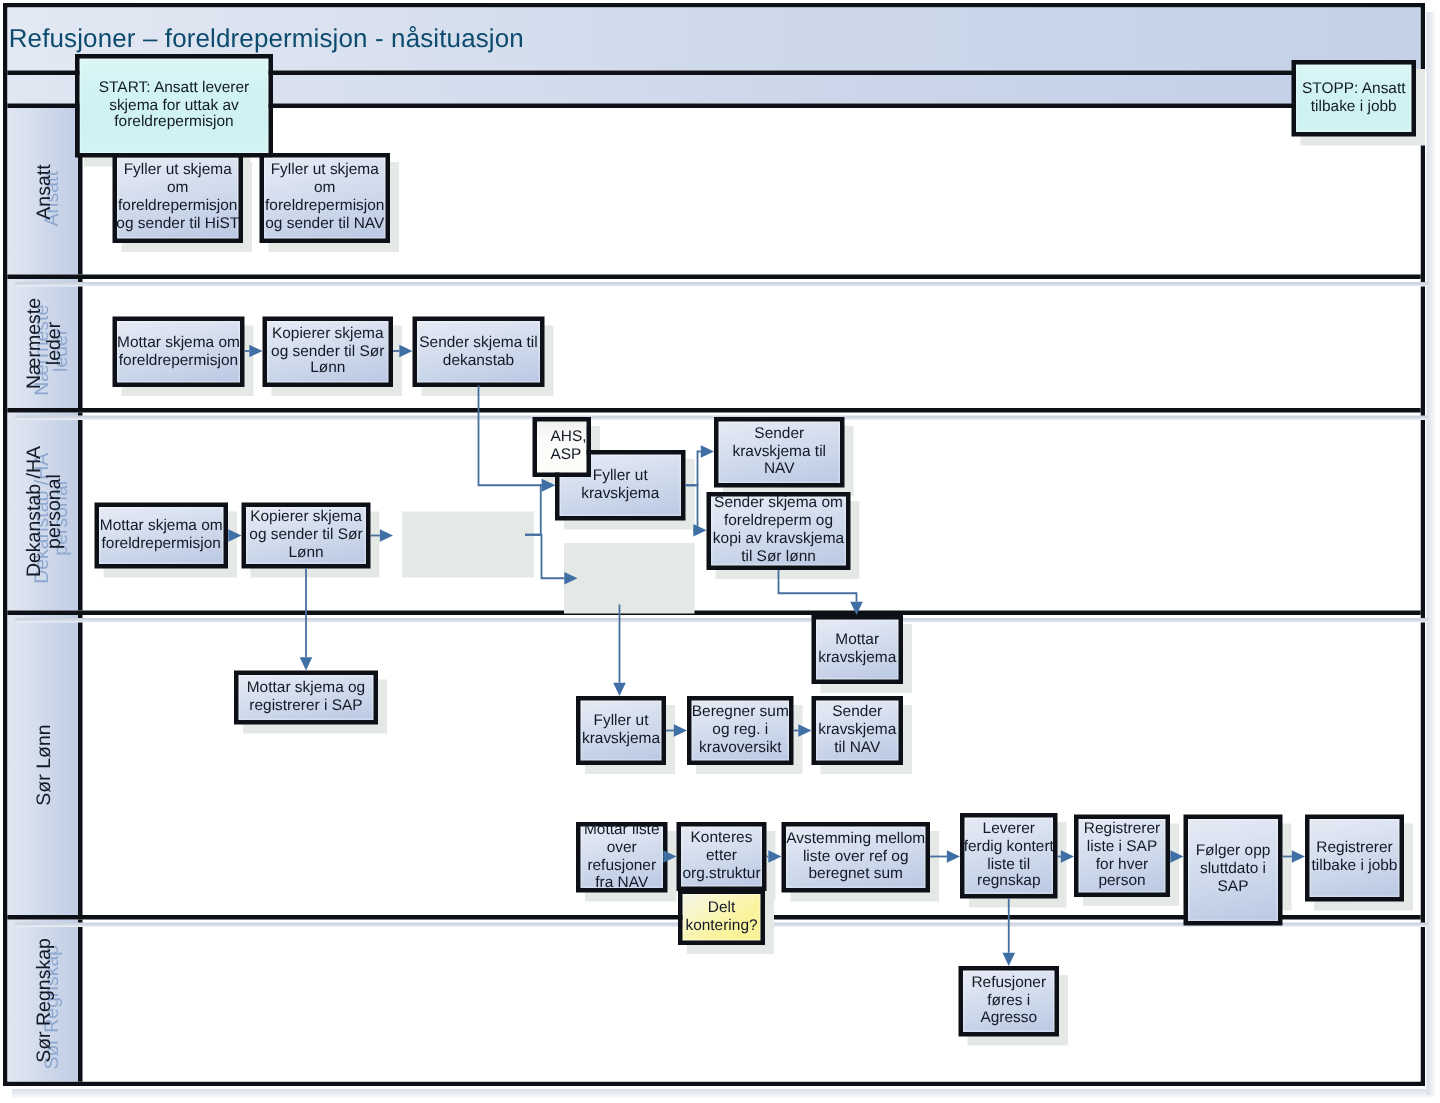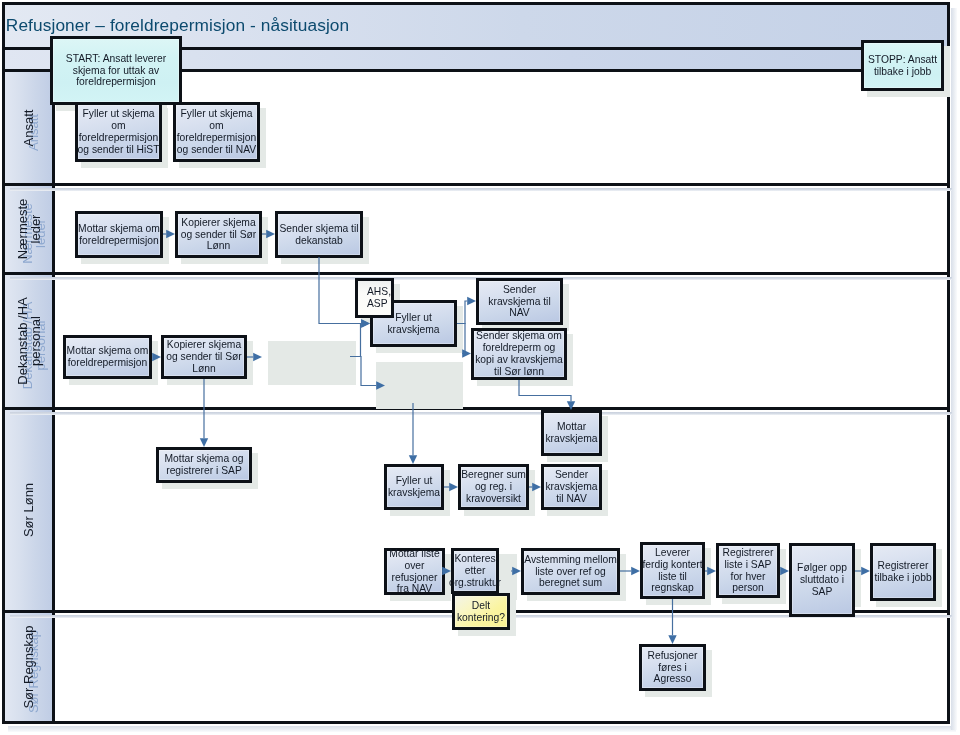--- a/index.html
+++ b/index.html
@@ -267,21 +267,21 @@
 til NAV</span>
     </div>
 <div class="shadow" style="left:390px;top:554px;width:61px;height:47px;z-index:20;"></div>
 <div class="node proc" style="left:384px;top:548px;width:61px;height:47px;z-index:30;">
       <span>Mottar liste
 over
 refusjoner
 fra NAV</span>
     </div>
 <div class="shadow" style="left:457px;top:554px;width:60px;height:46px;z-index:20;"></div>
-<div class="node proc" style="left:451px;top:548px;width:48px;height:46px;z-index:30;">
+<div class="node proc" style="left:451px;top:548px;width:60px;height:46px;z-index:30;">
       <span>Konteres
 etter
 org.struktur</span>
     </div>
 <div class="shadow" style="left:458px;top:599px;width:58px;height:37px;z-index:20;"></div>
 <div class="node dec" style="left:452px;top:593px;width:58px;height:37px;z-index:30;">
       <span>Delt
 kontering?</span>
     </div>
 <div class="shadow" style="left:527px;top:554px;width:99px;height:47px;z-index:20;"></div>

